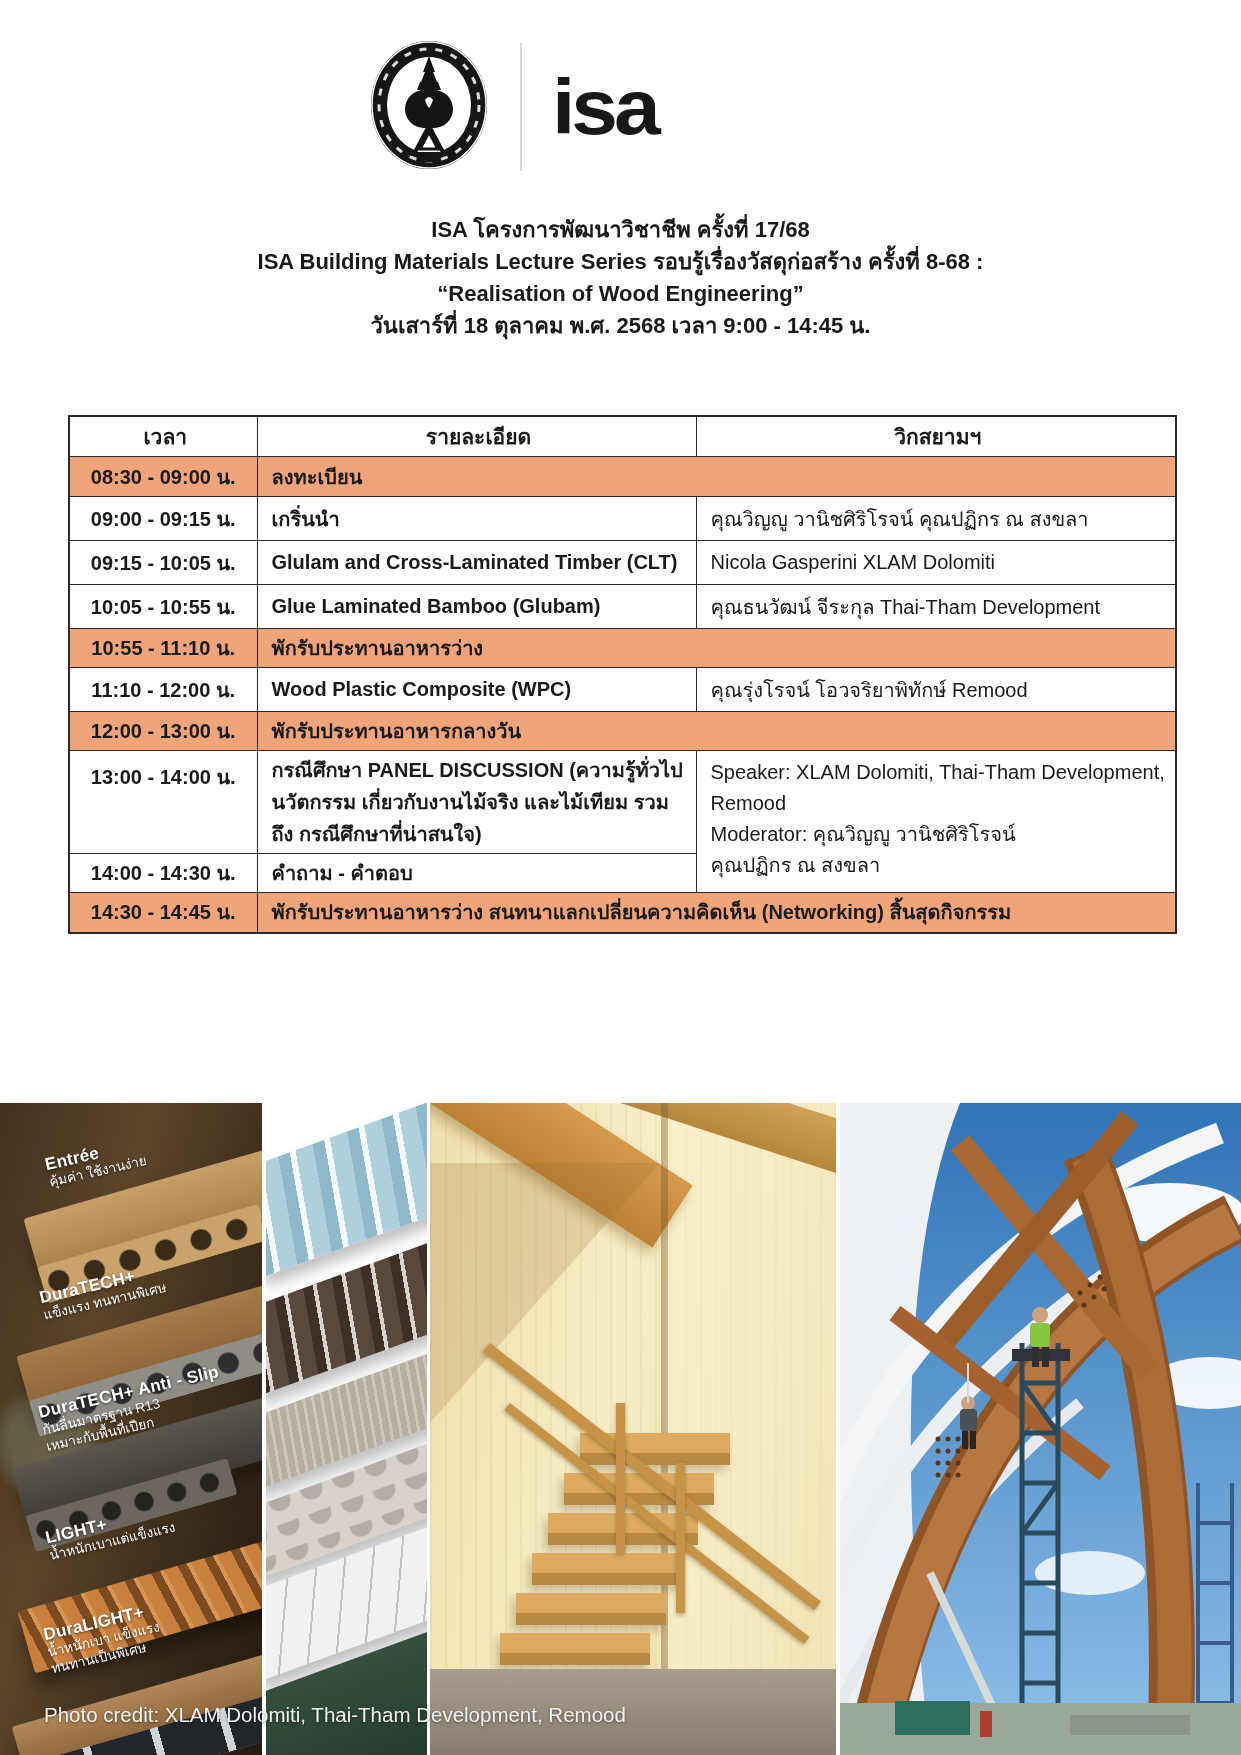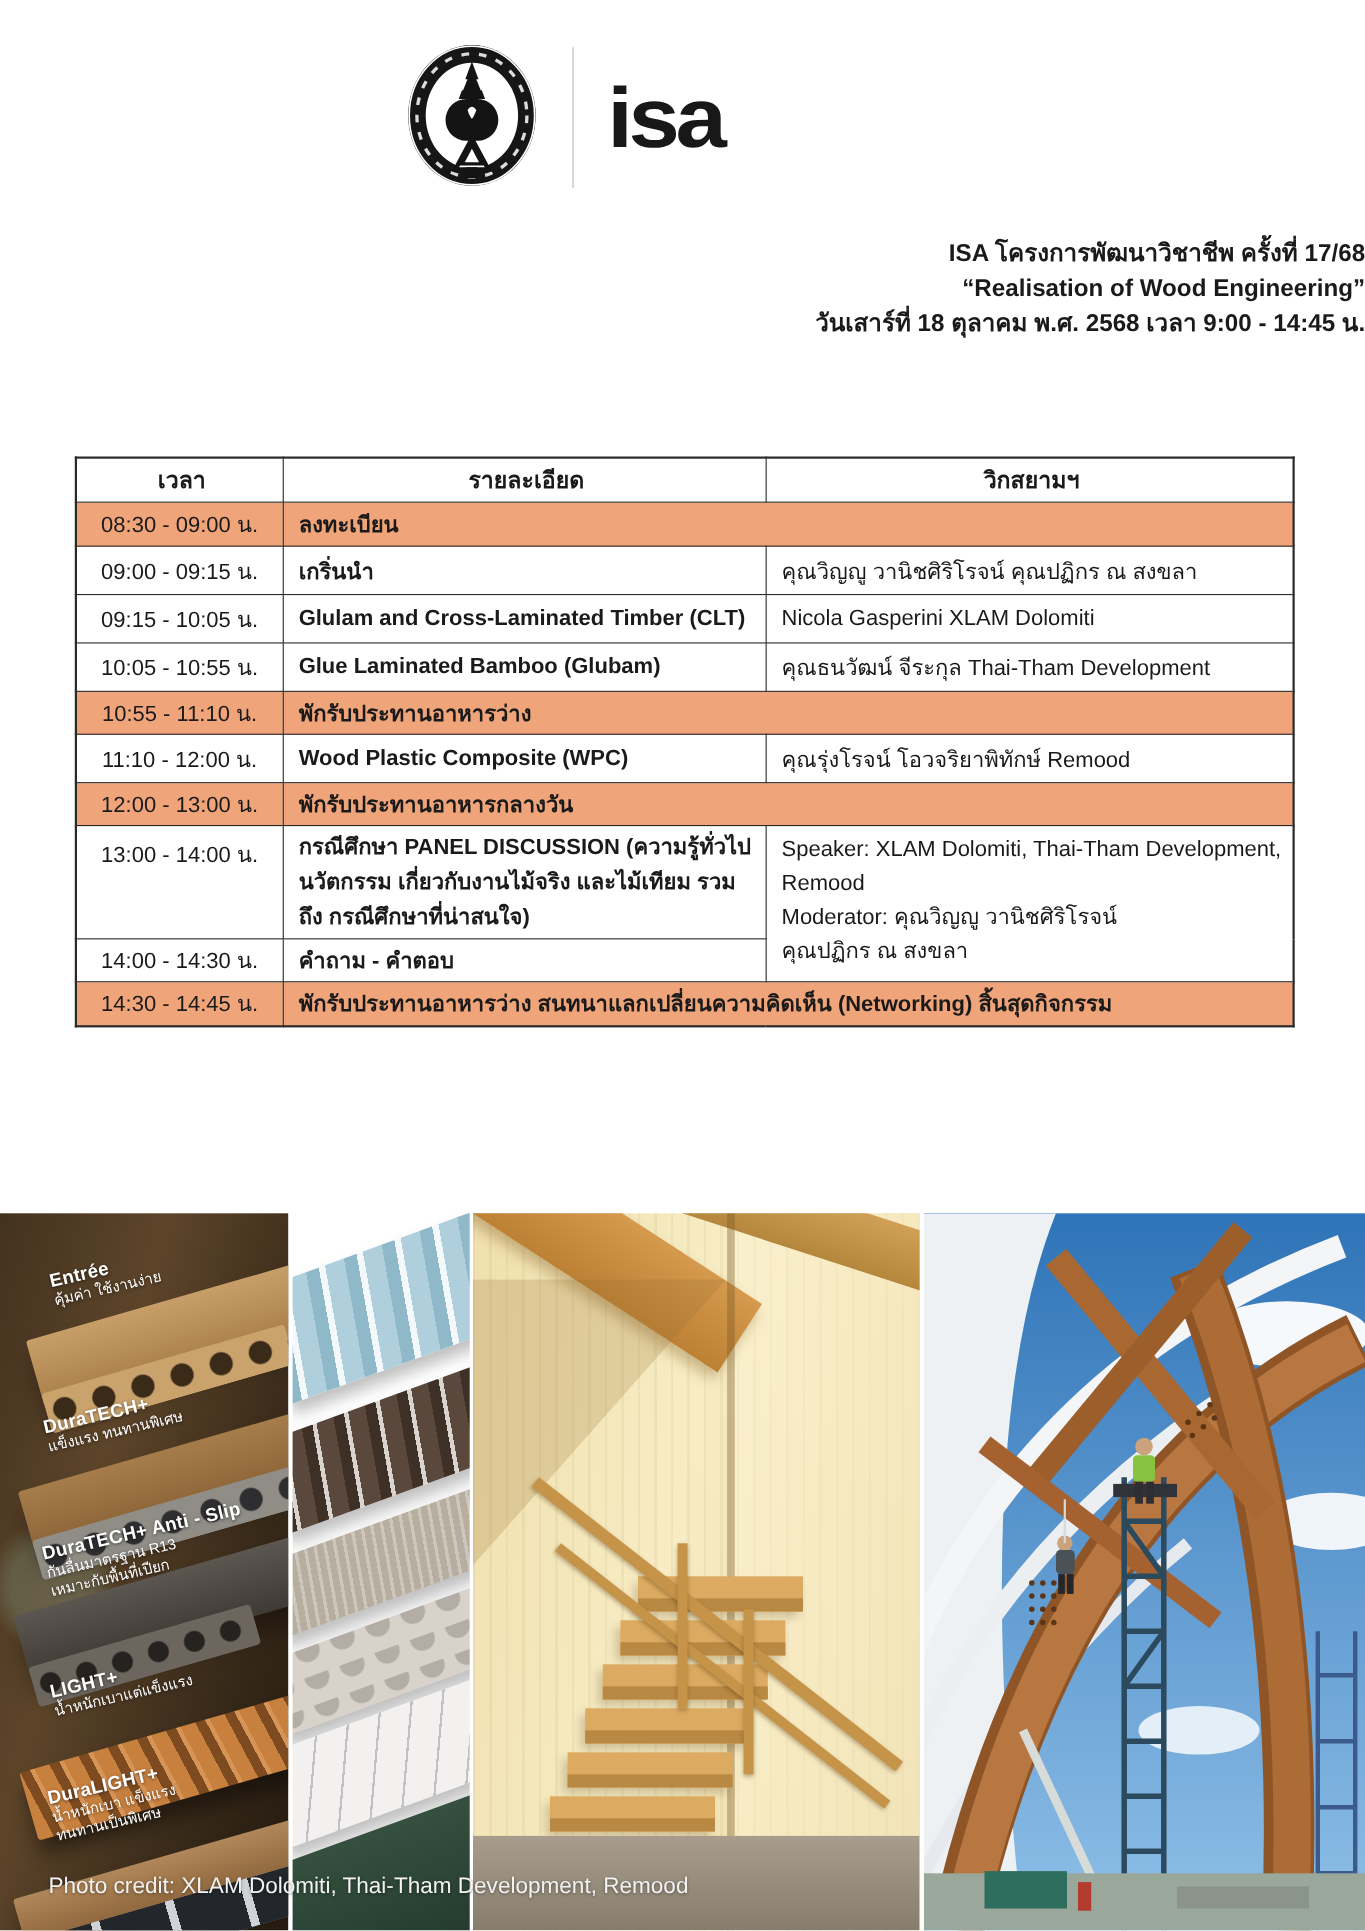--- a/index.html
+++ b/index.html
@@ -11,32 +11,32 @@
 
   
   .logo-row{position:absolute;top:38px;left:368px;height:138px;display:flex;align-items:center;}
   .logo-divider{width:2px;height:128px;background:#d9d9d9;margin:0 30px;}
   .isa-wordmark{
     font-size:84px;font-weight:900;letter-spacing:-4px;color:#181818;
     line-height:1;transform:scaleY(.92);
   }
 
   
-  .title-block{position:absolute;top:214px;left:0;width:100%;text-align:right;}
+  .title-block{position:absolute;top:214px;left:0;width:100%;text-align:center;}
   .title-line{font-size:22px;font-weight:bold;line-height:32px;white-space:pre-line;}
 
   
   table.sched{
     position:absolute;top:415px;left:68px;width:1107px;
     border-collapse:collapse;table-layout:fixed;font-size:20px;
     border:2px solid #2a2a2a;
   }
   .sched th,.sched td{border:1.5px solid #2a2a2a;vertical-align:middle;padding:3px 10px 3px 14px;}
   .sched th{font-weight:bold;text-align:center;font-size:21px;background:#fff;}
-  .sched td.time{text-align:center;padding:3px 4px;font-weight:normal;}
+  .sched td.time{text-align:center;padding:3px 4px;font-weight:bold;}
   .sched td.detail{font-weight:bold;}
   .sched td.speaker{font-weight:normal;}
   .sched .hl{background:#F0A47A;}
   tr.h38{height:38px;} tr.h40{height:40px;} tr.h44{height:44px;}
   tr.h32{height:32px;} tr.h100{height:100px;} tr.h34{height:34px;margin-left:36px;}
   .sched td.speaker.multiline{line-height:1.55;padding-top:6px;padding-bottom:6px;}
 
   
   .photo{position:absolute;top:1103px;height:652px;overflow:hidden;background:#fff;}
   #ph1{left:0;width:262px;
@@ -128,20 +128,21 @@
       <path d="M61 94 L52 111 H70 Z" fill="none" stroke="#141414" stroke-width="3"></path>
       <rect x="56" y="114" width="10" height="10" fill="#141414"></rect>
     </svg>
   </span>
   <span class="logo-divider"></span>
   <span class="isa-wordmark">isa</span>
 </div>
 
 <div class="title-block">
   <div class="title-line">ISA  โครงการพัฒนาวิชาชีพ  ครั้งที่  17/68</div>
+  <div class="title-line">ISA  Building  Materials  Lecture  Series  รอบรู้เรื่องวัสดุก่อสร้าง  ครั้งที่  8-68 :</div>
   <div class="title-line">“Realisation of Wood Engineering”</div>
   <div class="title-line">วันเสาร์ที่ 18 ตุลาคม พ.ศ. 2568 เวลา 9:00 - 14:45 น.</div>
 </div>
 
 <table class="sched">
   <colgroup>
       <col style="width:188px">
       <col style="width:439px">
       <col style="width:480px">
     </colgroup>

